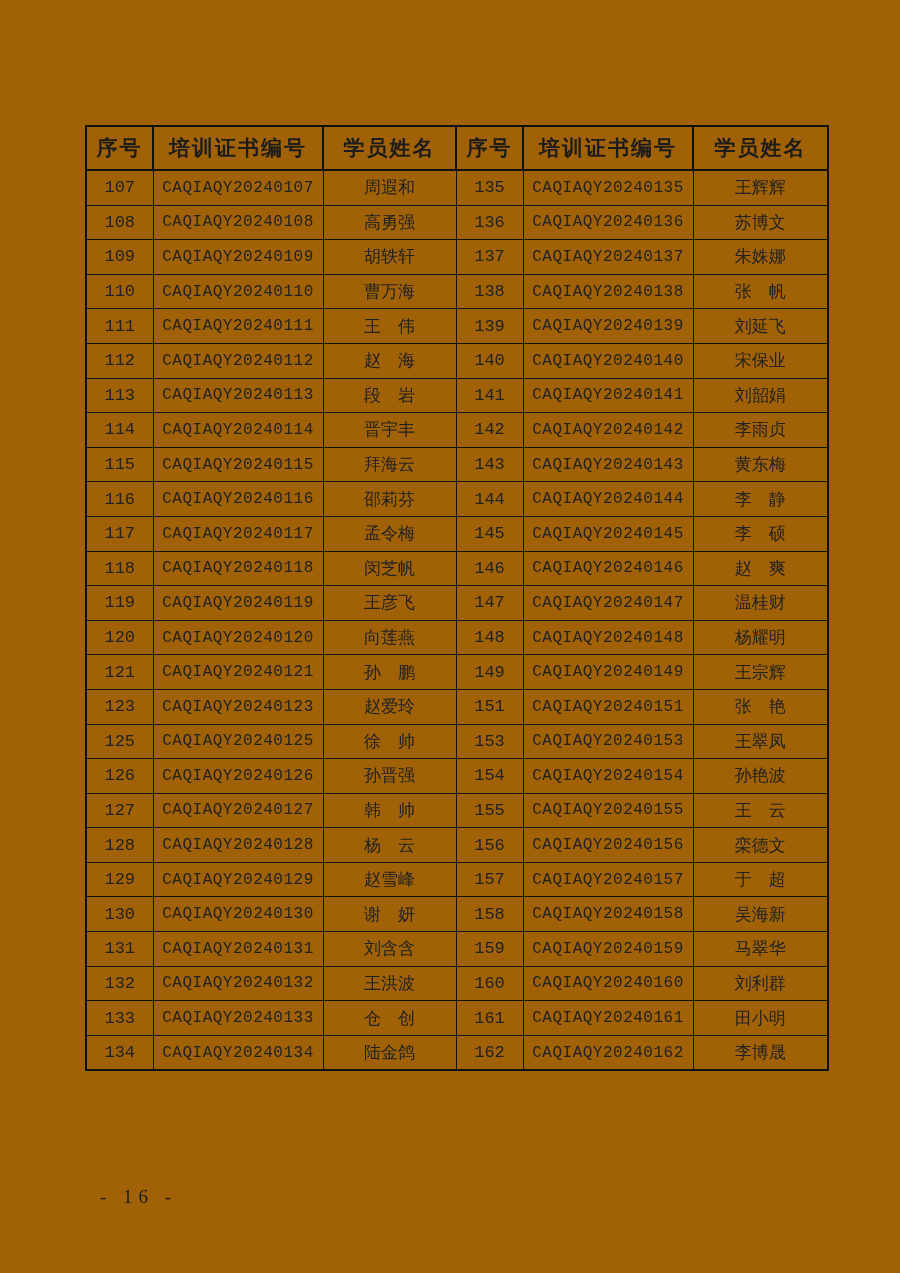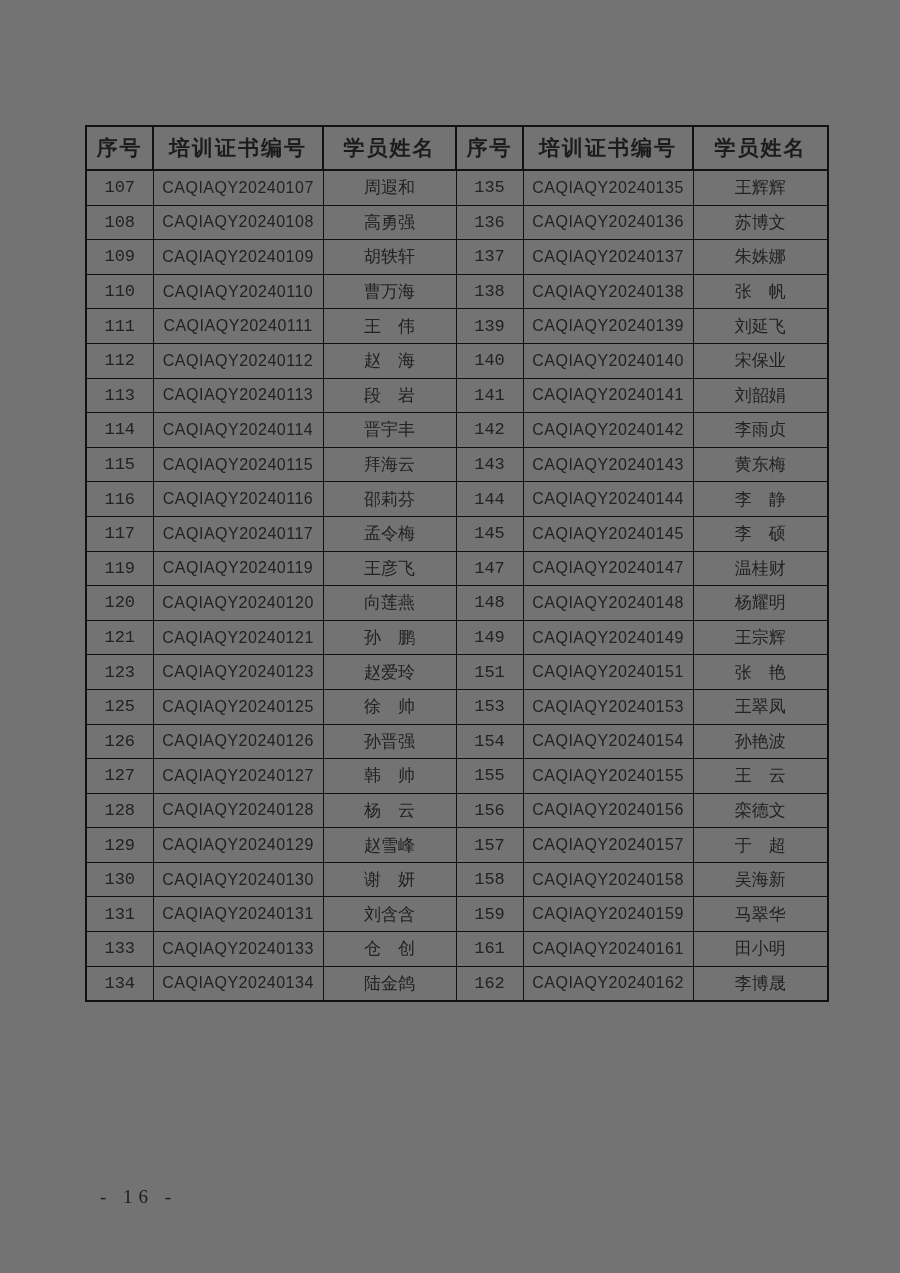--- a/index.html
+++ b/index.html
@@ -4,21 +4,21 @@
 <style>
   html, body {
     margin: 0;
     padding: 0;
     background: #ffffff;
   }
   .page {
     position: relative;
     width: 900px;
     height: 1273px;
-    background: #737373;
+    background: #a16207;
     font-family: "Liberation Serif", "DejaVu Serif", serif;
     color: #1c1c1c;
     overflow: hidden;
   }
   table.roster {
     position: absolute;
     left: 85px;
     top: 125px;
     width: 742px;
     border-collapse: collapse;
@@ -43,21 +43,21 @@
     vertical-align: middle;
     padding: 0;
     overflow: hidden;
   }
   td.seq {
     font-family: "Liberation Mono", "DejaVu Sans Mono", monospace;
     font-size: 17px;
     color: #222;
   }
   td.cert {
-    font-family: Liberation Sans, sans-serif;
+    font-family: Liberation Mono, monospace;
     font-size: 16px;
     letter-spacing: 0.5px;
     color: #222;
   }
   td.name {
     font-family: "Liberation Serif", "DejaVu Serif", serif;
     font-size: 17px;
     color: #222;
   }
   .page-number {
@@ -177,20 +177,28 @@
     </tr>
         <tr>
       <td class="seq">117</td>
       <td class="cert">CAQIAQY20240117</td>
       <td class="name">孟令梅</td>
       <td class="seq">145</td>
       <td class="cert">CAQIAQY20240145</td>
       <td class="name">李　硕</td>
     </tr>
         <tr>
+      <td class="seq">118</td>
+      <td class="cert">CAQIAQY20240118</td>
+      <td class="name">闵芝帆</td>
+      <td class="seq">146</td>
+      <td class="cert">CAQIAQY20240146</td>
+      <td class="name">赵　爽</td>
+    </tr>
+        <tr>
       <td class="seq">119</td>
       <td class="cert">CAQIAQY20240119</td>
       <td class="name">王彦飞</td>
       <td class="seq">147</td>
       <td class="cert">CAQIAQY20240147</td>
       <td class="name">温桂财</td>
     </tr>
         <tr>
       <td class="seq">120</td>
       <td class="cert">CAQIAQY20240120</td>
@@ -265,20 +273,28 @@
     </tr>
         <tr>
       <td class="seq">131</td>
       <td class="cert">CAQIAQY20240131</td>
       <td class="name">刘含含</td>
       <td class="seq">159</td>
       <td class="cert">CAQIAQY20240159</td>
       <td class="name">马翠华</td>
     </tr>
         <tr>
+      <td class="seq">132</td>
+      <td class="cert">CAQIAQY20240132</td>
+      <td class="name">王洪波</td>
+      <td class="seq">160</td>
+      <td class="cert">CAQIAQY20240160</td>
+      <td class="name">刘利群</td>
+    </tr>
+        <tr>
       <td class="seq">133</td>
       <td class="cert">CAQIAQY20240133</td>
       <td class="name">仓　创</td>
       <td class="seq">161</td>
       <td class="cert">CAQIAQY20240161</td>
       <td class="name">田小明</td>
     </tr>
         <tr>
       <td class="seq">134</td>
       <td class="cert">CAQIAQY20240134</td>

